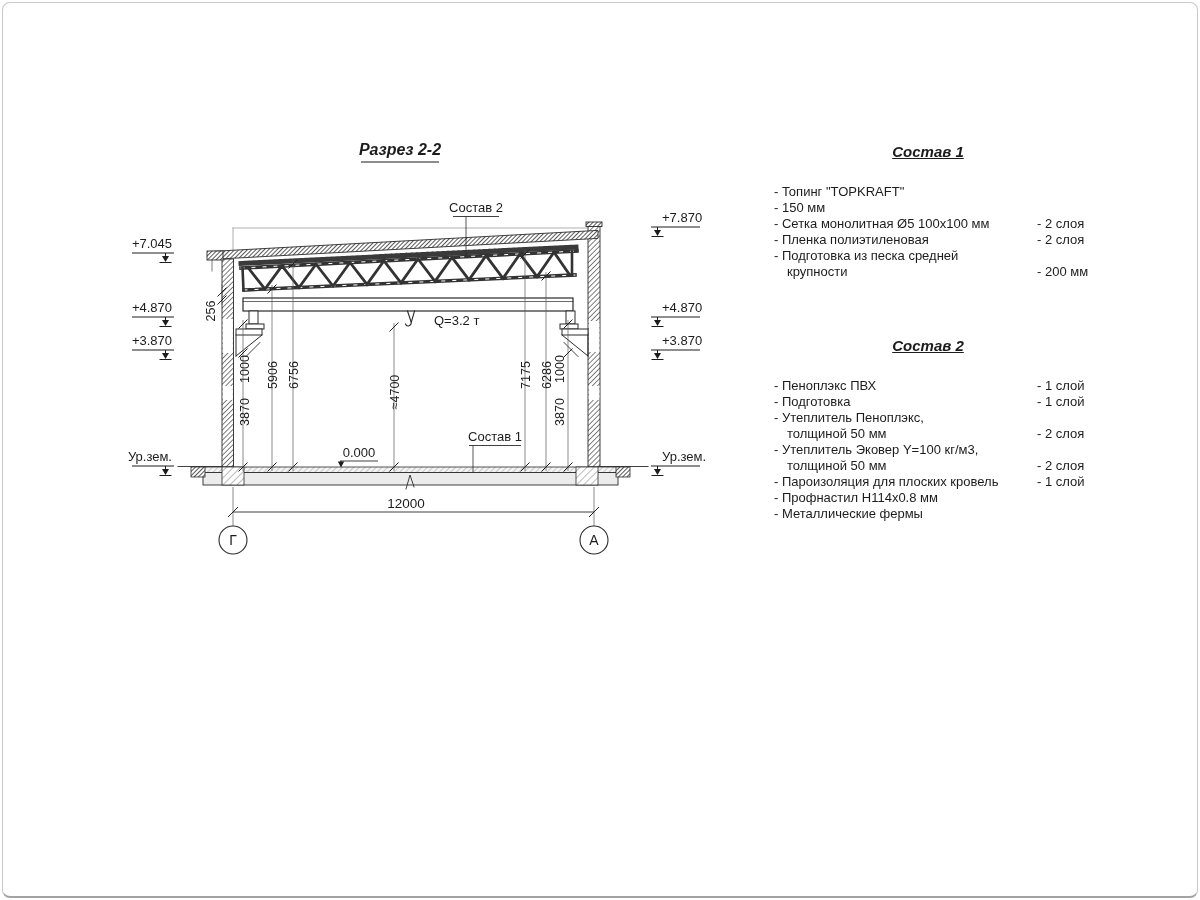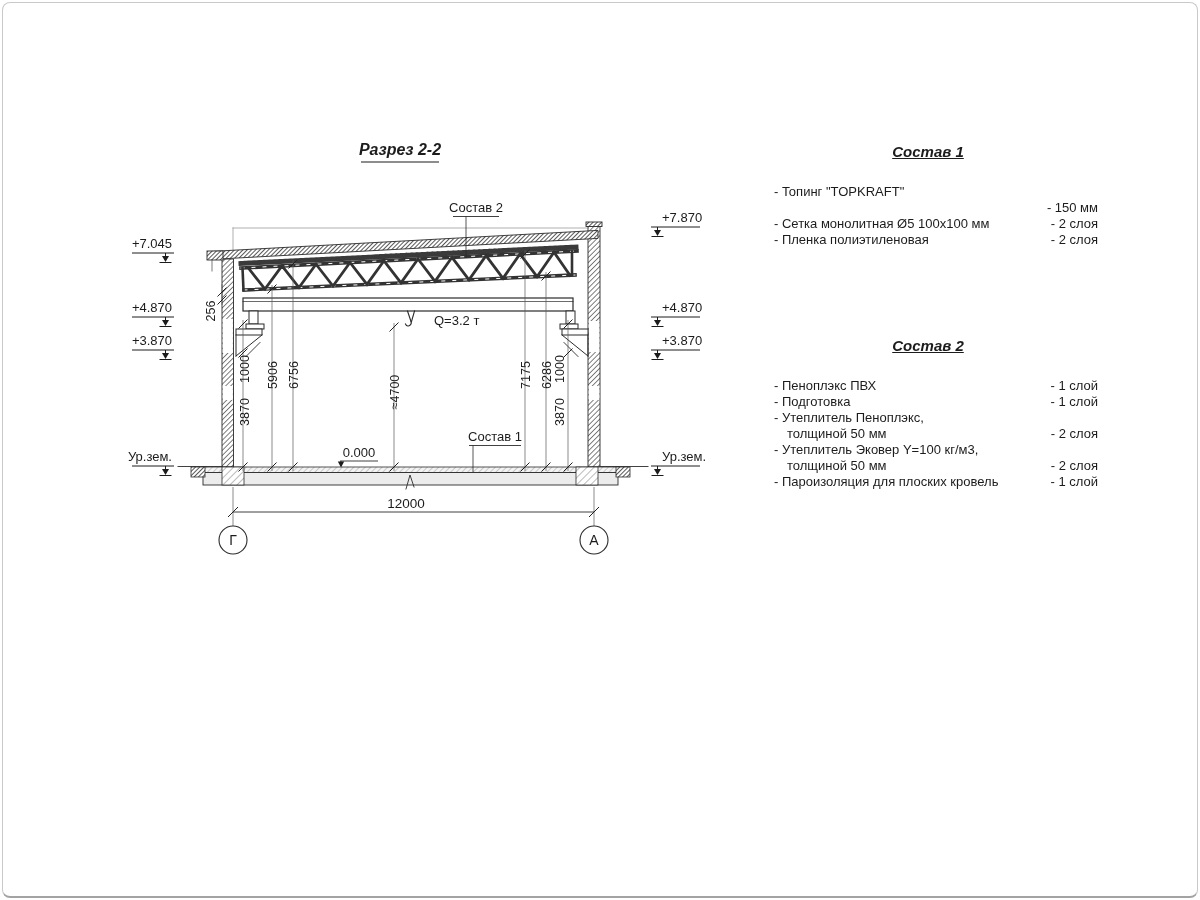--- a/index.html
+++ b/index.html
@@ -10,21 +10,21 @@
   svg{position:absolute;left:0;top:0;}
   svg text{font-family:"Liberation Sans",sans-serif;fill:#1c1c1c;}
   .comp{position:absolute;width:340px;font-size:13px;line-height:16px;color:#1c1c1c;}
   #comp1{left:758px;top:144px;}
   #comp2{left:758px;top:338px;}
   .comp-title{font-size:15px;font-weight:bold;font-style:italic;
               text-decoration:underline;text-align:center;margin:0 0 0 0;}
   .comp-items{margin-top:24px;padding-left:16px;}
   .comp-row{display:flex;align-items:flex-end;}
   .comp-name{width:250px;white-space:pre-line;padding-left:13px;text-indent:-13px;}
-  .comp-value{flex:1;white-space:nowrap;text-align:right;}
+  .comp-value{flex:1;white-space:nowrap;}
 </style>
 </head>
 <body>
 
 <div class="frame"></div>
 
 <svg width="760" height="620" viewBox="0 0 760 620">
   <defs>
     <pattern id="hatchDark" width="3" height="3" patternUnits="userSpaceOnUse" patternTransform="rotate(45)">
       <rect width="3" height="3" fill="#fff"></rect>
@@ -295,20 +295,25 @@
       <div class="comp-value">- 150 мм</div>
     </div>
     <div class="comp-row">
       <div class="comp-name">- Сетка монолитная Ø5 100x100 мм</div>
       <div class="comp-value">- 2 слоя</div>
     </div>
     <div class="comp-row">
       <div class="comp-name">- Пленка полиэтиленовая</div>
       <div class="comp-value">- 2 слоя</div>
     </div>
+    <div class="comp-row">
+      <div class="comp-name">- Подготовка из песка средней
+крупности</div>
+      <div class="comp-value">- 200 мм</div>
+    </div>
   </div>
 </div>
 
 <div class="comp" id="comp2">
   <div class="comp-title">Состав 2</div>
   <div class="comp-items">
     <div class="comp-row">
       <div class="comp-name">- Пеноплэкс ПВХ</div>
       <div class="comp-value">- 1 слой</div>
     </div>
@@ -323,14 +328,22 @@
     </div>
     <div class="comp-row">
       <div class="comp-name">- Утеплитель Эковер Y=100 кг/м3,
 толщиной 50 мм</div>
       <div class="comp-value">- 2 слоя</div>
     </div>
     <div class="comp-row">
       <div class="comp-name">- Пароизоляция для плоских кровель</div>
       <div class="comp-value">- 1 слой</div>
     </div>
+    <div class="comp-row">
+      <div class="comp-name">- Профнастил Н114х0.8 мм</div>
+      <div class="comp-value"></div>
+    </div>
+    <div class="comp-row">
+      <div class="comp-name">- Металлические фермы</div>
+      <div class="comp-value"></div>
+    </div>
   </div>
 </div>
 
 </body></html>

